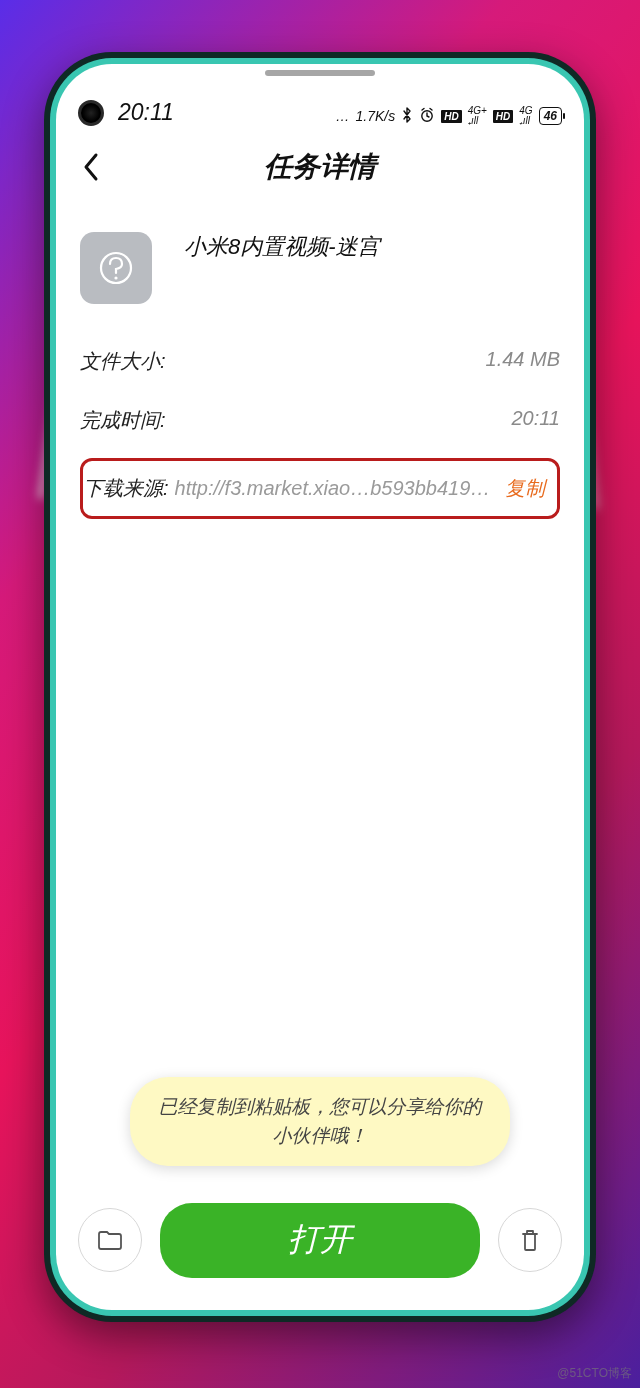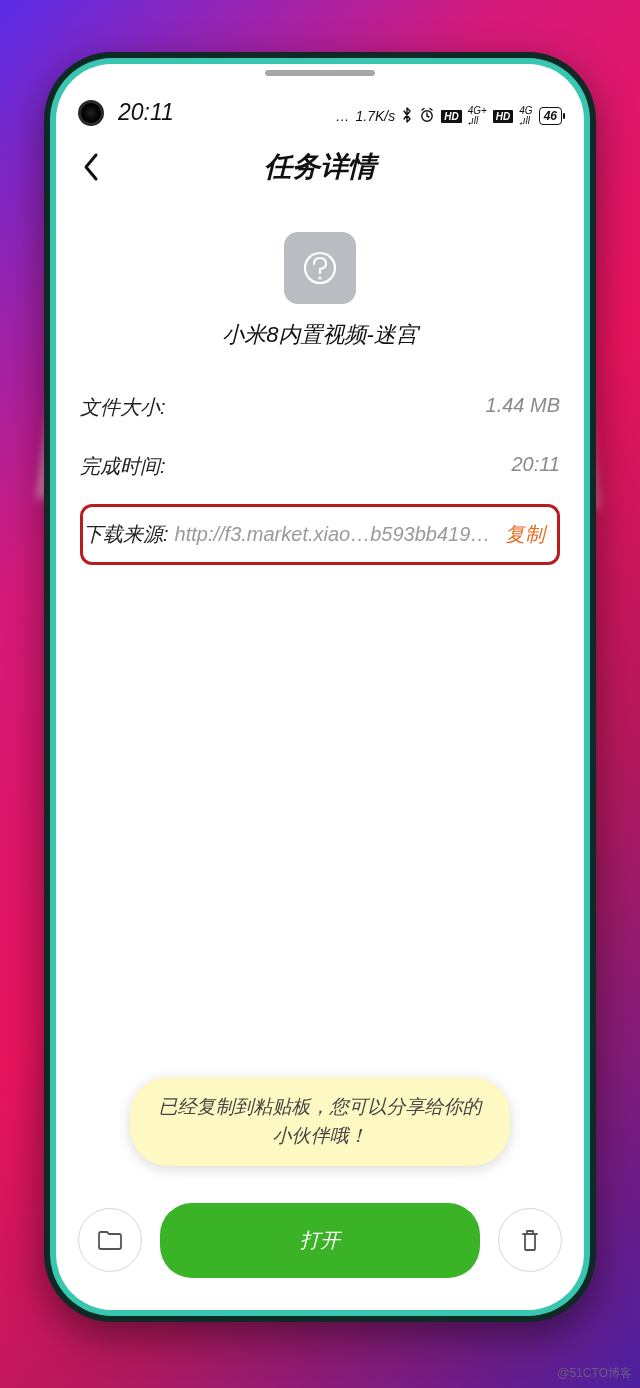--- a/index.html
+++ b/index.html
@@ -110,21 +110,21 @@
       font-size: 32px; color: #111;
     }
     .header-title {
       position: absolute; left: 0; right: 0;
       text-align: center;
       font-size: 28px; font-weight: 700;
       color: #111;
     }
 
     .content { flex: 1; padding: 14px 24px 0; overflow: hidden; position: relative; }
-    .task-head { display: flex; align-items: center; gap: 16px; padding: 18px 0 28px; flex-direction: column; }
+    .task-head { display: flex; align-items: flex-start; gap: 32px; padding: 18px 0 28px; }
     .task-icon {
       width: 72px; height: 72px;
       border-radius: 14px;
       background: #b9bcc1;
       display: flex; align-items: center; justify-content: center;
     }
     .task-icon svg { width: 40px; height: 40px; }
     .task-name { font-size: 22px; color: #111; }
 
     .info-row {
@@ -171,21 +171,21 @@
     .round-btn {
       width: 64px; height: 64px;
       border-radius: 50%;
       border: 1.5px solid #d7d7d7;
       background: #fff;
       display: flex; align-items: center; justify-content: center;
     }
     .open-btn {
       flex: 1; height: 75px;
       background: #3ab327;
-      color: #fff; font-size: 20px;
+      color: #fff; font-size: 32px;
       border-radius: 32px;
       display: flex; align-items: center; justify-content: center;
       font-weight: 500;
     }
 
     .watermark {
       position: absolute;
       right: 8px; bottom: 6px;
       font-size: 12px; color: rgba(120,120,120,0.65);
     }

